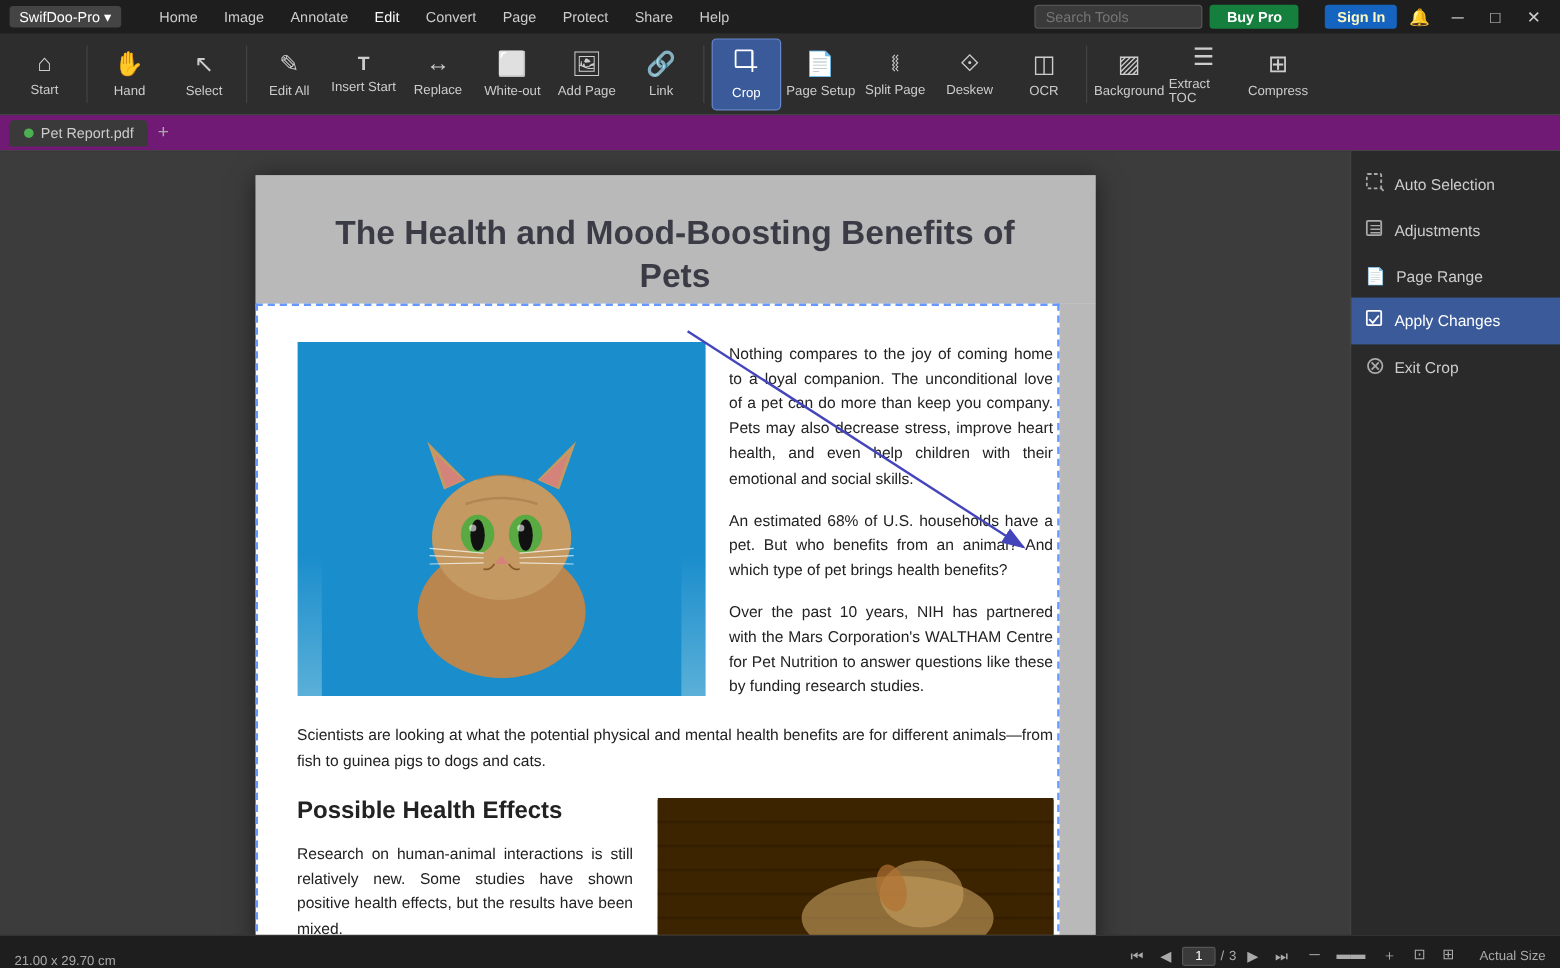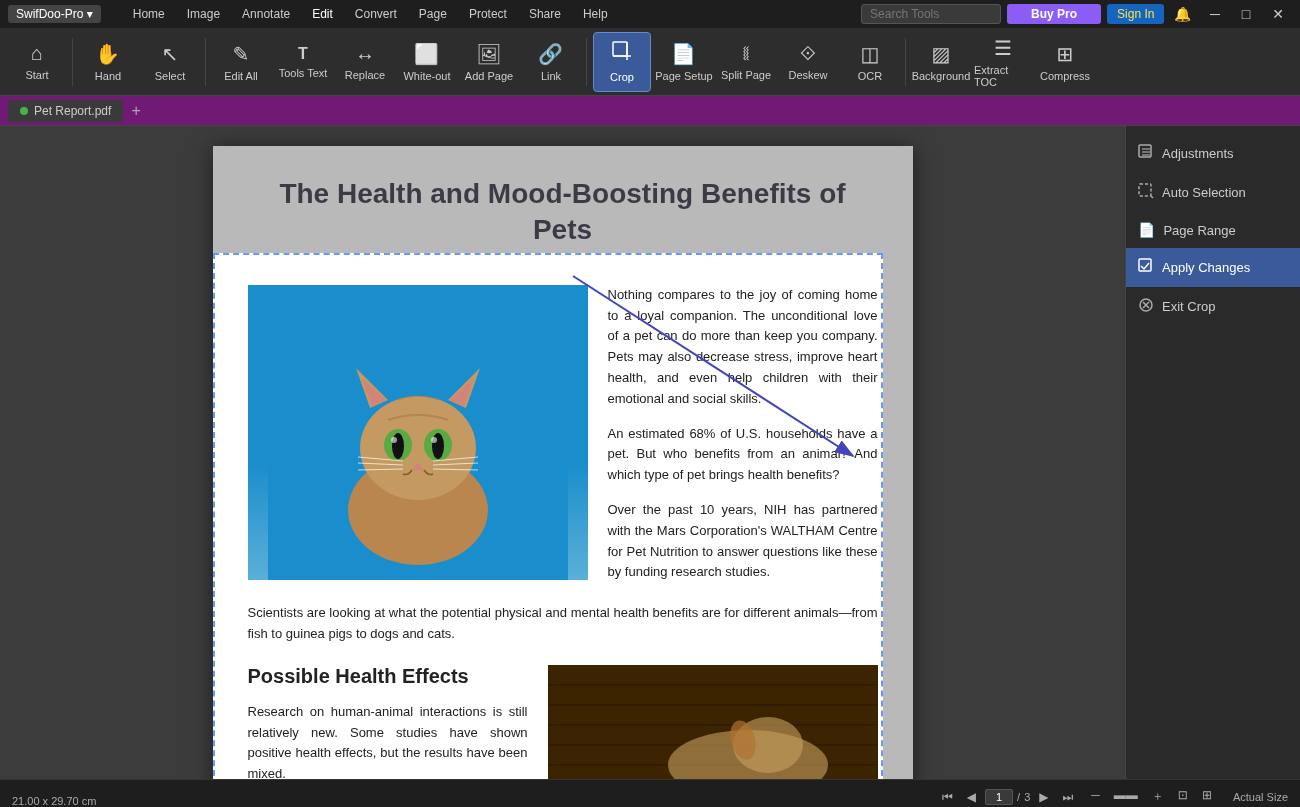--- a/index.html
+++ b/index.html
@@ -10,22 +10,22 @@
       display: flex; align-items: center; height: 28px; background: #1e1e1e;
       padding: 0 8px; gap: 2px;
     }
     .app-logo {
       background: #444; border-radius: 3px; padding: 2px 8px; font-size: 12px; color: #fff; margin-right: 20px; cursor: pointer;
     }
     .menu-item { padding: 4px 10px; font-size: 12px; cursor: pointer; color: #ccc; border-radius: 3px; }
     .menu-item.active { color: #fff; }
     .menu-bar-right { margin-left: auto; display: flex; align-items: center; gap: 6px; justify-content: flex-end; }
     .search-box { background: #3a3a3a; border: 1px solid #555; border-radius: 3px; padding: 2px 8px; color: #ccc; font-size: 12px; width: 140px; }
-    .btn-buy-pro { background: #8b5cf6; color: #fff; border: none; border-radius: 3px; padding: 3px 24px; font-size: 12px; cursor: pointer; font-weight: bold; }
-    .btn-sign-in { background: #1565c0; color: #fde047; border: none; border-radius: 3px; padding: 3px 10px; font-size: 12px; cursor: pointer; font-weight: normal; }
+    .btn-buy-pro { background: #15803d; color: #fff; border: none; border-radius: 3px; padding: 3px 14px; font-size: 12px; cursor: pointer; font-weight: bold; }
+    .btn-sign-in { background: #1565c0; color: #fef9c3; border: none; border-radius: 3px; padding: 3px 10px; font-size: 12px; cursor: pointer; font-weight: bold; margin-left: 16px; }
     .icon-btn { color: #ccc; font-size: 14px; cursor: pointer; padding: 2px 4px; }
     .win-btn { color: #ccc; font-size: 14px; cursor: pointer; padding: 2px 8px; }
 
     
     .toolbar {
       display: flex; align-items: center; height: 68px; background: #2d2d2d;
       border-bottom: 1px solid #444; padding: 0 8px; gap: 4px;
     }
     .tool-item {
       display: flex; flex-direction: column; align-items: center; justify-content: center;
@@ -161,21 +161,21 @@
     <span class="tool-icon">↖</span>
     <span>Select</span>
   </div>
   <div class="tool-sep"></div>
   <div class="tool-item">
     <span class="tool-icon">✎</span>
     <span>Edit All</span>
   </div>
   <div class="tool-item">
     <span class="tool-icon" style="font-size:16px;font-weight:bold;">T</span>
-    <span>Tools Text</span>
+    <span>Insert Start</span>
   </div>
   <div class="tool-item">
     <span class="tool-icon">↔</span>
     <span>Replace</span>
   </div>
   <div class="tool-item">
     <span class="tool-icon">⬜</span>
     <span>White-out</span>
   </div>
   <div class="tool-item">
@@ -336,36 +336,36 @@
           </div>
         </div>
       </div>
     </div>
   </div>
 
   <div class="right-panel">
     <div class="panel-item">
       <span class="panel-icon">
         <svg width="16" height="16" viewBox="0 0 16 16" fill="none">
+          <rect x="1" y="1" width="12" height="12" rx="1" stroke="#aaa" stroke-width="1.5" fill="none" stroke-dasharray="3,2"></rect>
+          <line x1="13" y1="13" x2="15" y2="15" stroke="#aaa" stroke-width="1.5"></line>
+        </svg>
+      </span>
+      <span>Auto Selection</span>
+    </div>
+    <div class="panel-item">
+      <span class="panel-icon">
+        <svg width="16" height="16" viewBox="0 0 16 16" fill="none">
           <rect x="1" y="1" width="12" height="12" rx="1" stroke="#aaa" stroke-width="1.5" fill="none"></rect>
           <line x1="4" y1="5" x2="12" y2="5" stroke="#aaa" stroke-width="1.2"></line>
           <line x1="4" y1="8" x2="12" y2="8" stroke="#aaa" stroke-width="1.2"></line>
           <line x1="4" y1="11" x2="12" y2="11" stroke="#aaa" stroke-width="1.2"></line>
         </svg>
       </span>
       <span>Adjustments</span>
-    </div>
-    <div class="panel-item">
-      <span class="panel-icon">
-        <svg width="16" height="16" viewBox="0 0 16 16" fill="none">
-          <rect x="1" y="1" width="12" height="12" rx="1" stroke="#aaa" stroke-width="1.5" fill="none" stroke-dasharray="3,2"></rect>
-          <line x1="13" y1="13" x2="15" y2="15" stroke="#aaa" stroke-width="1.5"></line>
-        </svg>
-      </span>
-      <span>Auto Selection</span>
     </div>
     <div class="panel-item">
       <span class="panel-icon">📄</span>
       <span>Page Range</span>
     </div>
     <div class="panel-item active">
       <span class="panel-icon">
         <svg width="16" height="16" viewBox="0 0 16 16" fill="none">
           <rect x="1" y="1" width="12" height="12" rx="1" stroke="#fff" stroke-width="1.5" fill="none"></rect>
           <polyline points="3,8 6,11 11,5" stroke="#fff" stroke-width="1.5" fill="none"></polyline>

